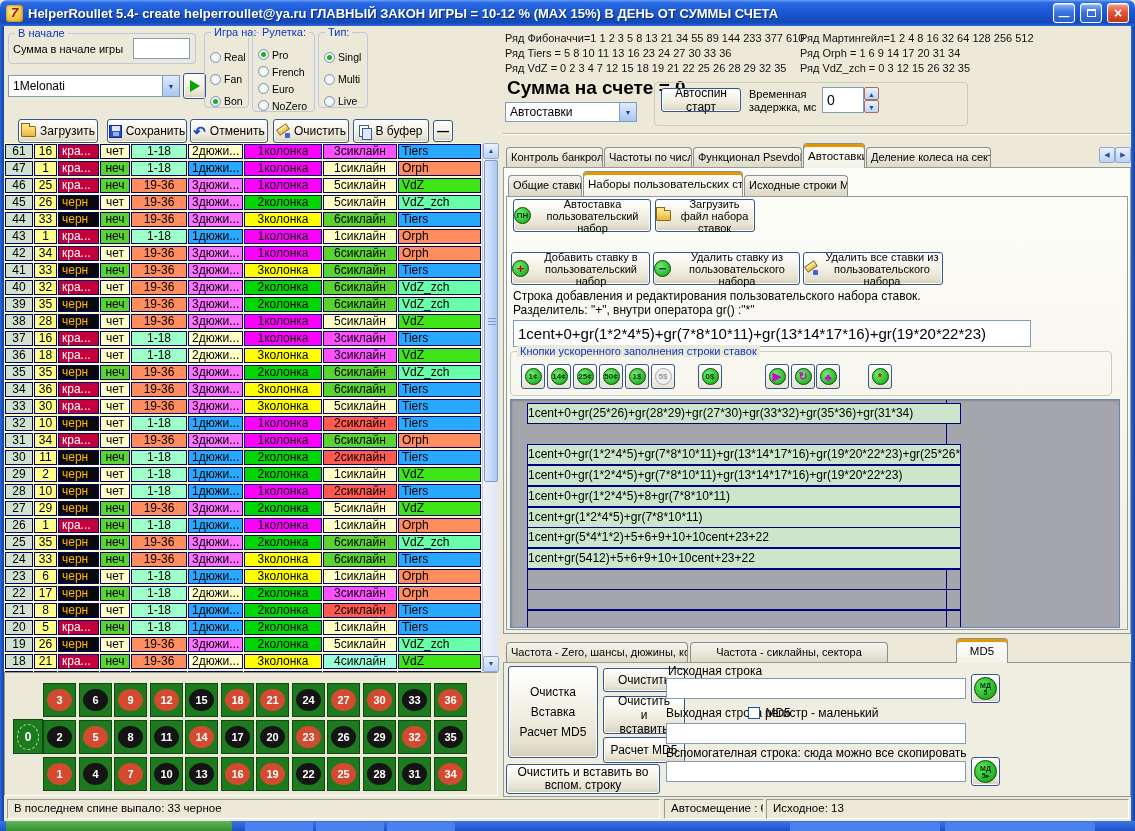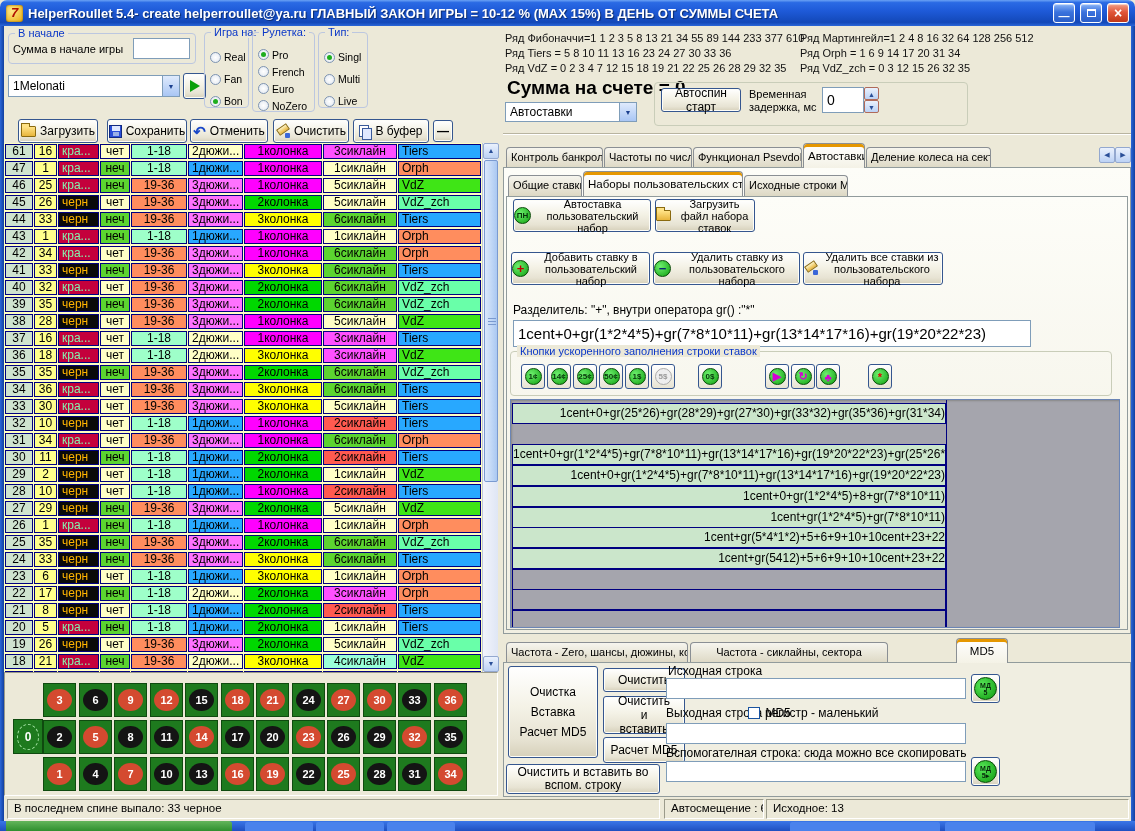--- a/index.html
+++ b/index.html
@@ -60,21 +60,21 @@
 .tab.active { height:25px; background:linear-gradient(#ffffff,#f4f2e6); box-shadow:inset 0 3px 0 #e59700; z-index:3; font-size:11.5px; line-height:24px; }
 .tabbar { position:absolute; }
 .page { position:absolute; border:1px solid #919b9c; background:linear-gradient(#fdfdf8,#f1efe2); }
 
 
 #hist-body { position:absolute; left:4px; top:143px; width:478px; height:529px; overflow:hidden; background:#8a8a94; }
 .trow { height:17px; background:#ffffc0; display:flex; padding-left:1px; cursor:default; }
 .tcell { height:15px; margin:1px 1px 0 0; border:1px solid #000080; font-size:12px; line-height:13px; overflow:hidden; white-space:nowrap; text-align:center; color:#000; }
 .tcell.al { text-align:left; padding-left:3px; }
 .c-idx{background:#cfe3cf;} .c-num{background:#ffff8c;}
-.c-red{background:#c4003c;color:#86efac;} .c-black{background:#0a0a0a;color:#ffb400;}
+.c-red{background:#c4003c;color:#ffffff;} .c-black{background:#0a0a0a;color:#ffb400;}
 .c-even{background:#ffffc6;} .c-odd{background:#5cd430;}
 .c-low{background:#9effc9;} .c-high{background:#ff8d5e;}
 .c-d1{background:#28a8ff;} .c-d2{background:#ffffc6;} .c-d3{background:#ff72ff;}
 .c-k1{background:#ff00ff;} .c-k2{background:#00d800;} .c-k3{background:#ffff00;}
 .c-s1{background:#ffffc6;} .c-s2{background:#ff5a50;} .c-s3{background:#ff50ff;}
 .c-s4{background:#9affd8;} .c-s5{background:#ffffc6;} .c-s6{background:#5cd430;}
 .c-tiers{background:#28a8ff;} .c-orph{background:#ff8d5e;} .c-vdz{background:#3fe516;} .c-vdzzch{background:#69ffa9;}
 
 
 .sbar { position:absolute; left:482px; top:143px; width:16px; height:529px; background:linear-gradient(90deg,#f2f4fb,#dfe6f5); border-left:1px solid #c0c8da; }
@@ -86,21 +86,21 @@
 
 #roulette-panel { position:absolute; left:4px; top:672px; width:494px; height:124px; background:#ece9d8;
   border:1px solid; border-color:#9a9a8a #fff #fff #9a9a8a; }
 .rcell { position:absolute; width:33px; height:34px; background:#1e7a1e; border:1px solid #0f4a0f; display:flex; align-items:center; justify-content:center; }
 .rnum { width:25px; height:22px; border-radius:50%; color:#fff; font-size:11px; font-weight:bold; display:flex; align-items:center; justify-content:center; }
 .rnum.red { background:#d44a30; } .rnum.black { background:#141414; }
 .zero-ell { width:22px; height:26px; border:1px dashed #9fdf9f; border-radius:50%; color:#fff; font-size:12px; font-weight:bold; display:flex; align-items:center; justify-content:center; }
 
 
 #bet-list { position:absolute; left:510px; top:399px; width:610px; height:229px; background:#a5a5ad; border:1px solid #6b85b5; box-shadow:inset 1px 1px 2px #888; overflow:hidden; }
-.bl-row { position:absolute; left:1px; width:434px; height:21px; border:1px solid #000080; background:#cbe6cb; font-size:12px; text-align:right; line-height:19px; overflow:hidden; white-space:nowrap; }
+.bl-row { position:absolute; left:16px; width:434px; height:21px; border:1px solid #000080; background:#cbe6cb; font-size:12px; text-align:left; line-height:19px; overflow:hidden; white-space:nowrap; }
 .bl-row.empty { background:transparent; border-left:1px solid #000080; border-right:1px solid #000080; }
 .bl-vline { position:absolute; left:435px; top:0; bottom:0; width:1px; background:#000080; }
 
 
 .qbtn { position:absolute; top:12px; width:24px; height:25px; border:1px solid #35568f; border-radius:3px; background:linear-gradient(#fff,#e7e3d3); display:flex; align-items:center; justify-content:center; }
 .qbtn.dis .i-gcoin { background:#eee; border-color:#aaa; color:#999; }
 .acoin { width:17px; height:17px; border-radius:50%; background:radial-gradient(circle at 35% 35%,#6ef06e,#0f9f0f); border:1px solid #064a06; display:flex; align-items:center; justify-content:center; font-size:11px; font-weight:bold; }
 
 
 .statuspanel { position:absolute; top:799px; height:20px; border:1px solid; border-color:#9a9a8a #fff #fff #9a9a8a; font-size:11.5px; padding:2px 6px; white-space:nowrap; overflow:hidden; }
@@ -766,20 +766,21 @@
     </div>
   <div class="btn small-txt" style="left:653px;top:252px;width:147px;height:33px">
     <span class="i-gcoin i-minus2" style="font-size:13px">−</span>
     <span style="flex:1">Удалить ставку из пользовательского набора</span>
     </div>
   <div class="btn small-txt" style="left:803px;top:252px;width:140px;height:33px">
     <span class="i-brush"></span>
     <span style="flex:1">Удалить все ставки из пользовательского набора</span>
     </div>
 
+  <div class="lbl" style="left:513px;top:289px">Строка добавления и редактирования пользовательского набора ставок.</div>
   <div class="lbl" style="left:513px;top:303px">Разделитель: "+", внутри оператора gr() :"*"</div>
   <input class="tf" style="left: 513px; top: 320px; width: 518px; height: 27px; font-size: 15px;" value="1cent+0+gr(1*2*4*5)+gr(7*8*10*11)+gr(13*14*17*16)+gr(19*20*22*23)">
 
   <div class="gb" style="left:510px;top:351px;width:602px;height:45px;border-color:#c9cdb9">
     <div class="gbt">Кнопки ускоренного заполнения строки ставок</div>
     <div id="quick-btns" style="position:absolute;inset:0">
         <div class="qbtn" style="left: 10px;">
           <div class="i-gcoin">1¢</div>
         </div>
         <div class="qbtn" style="left: 36px;">

